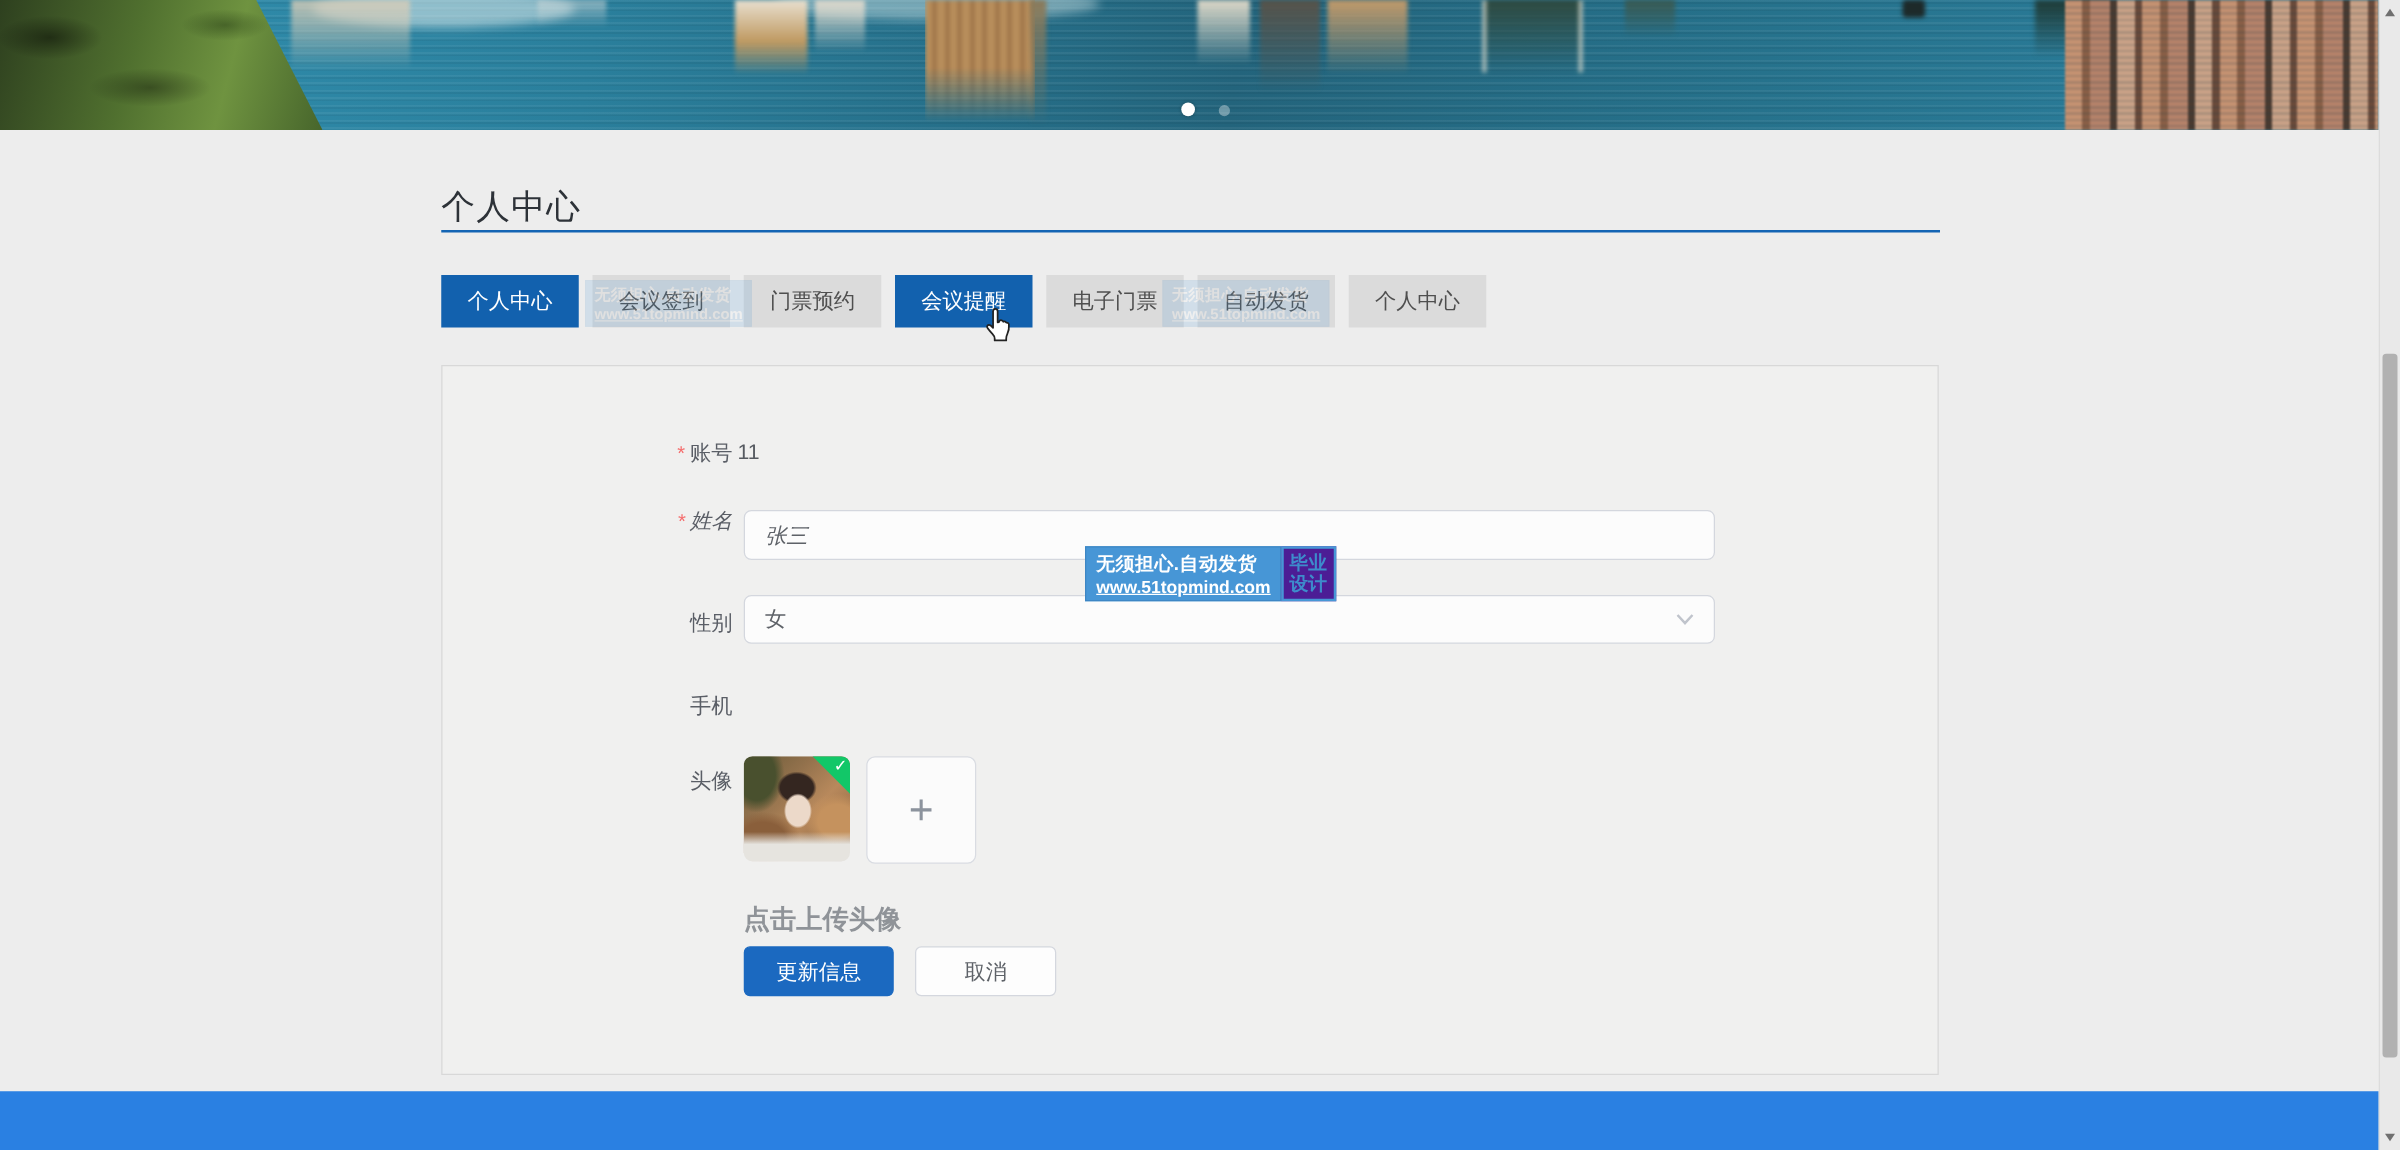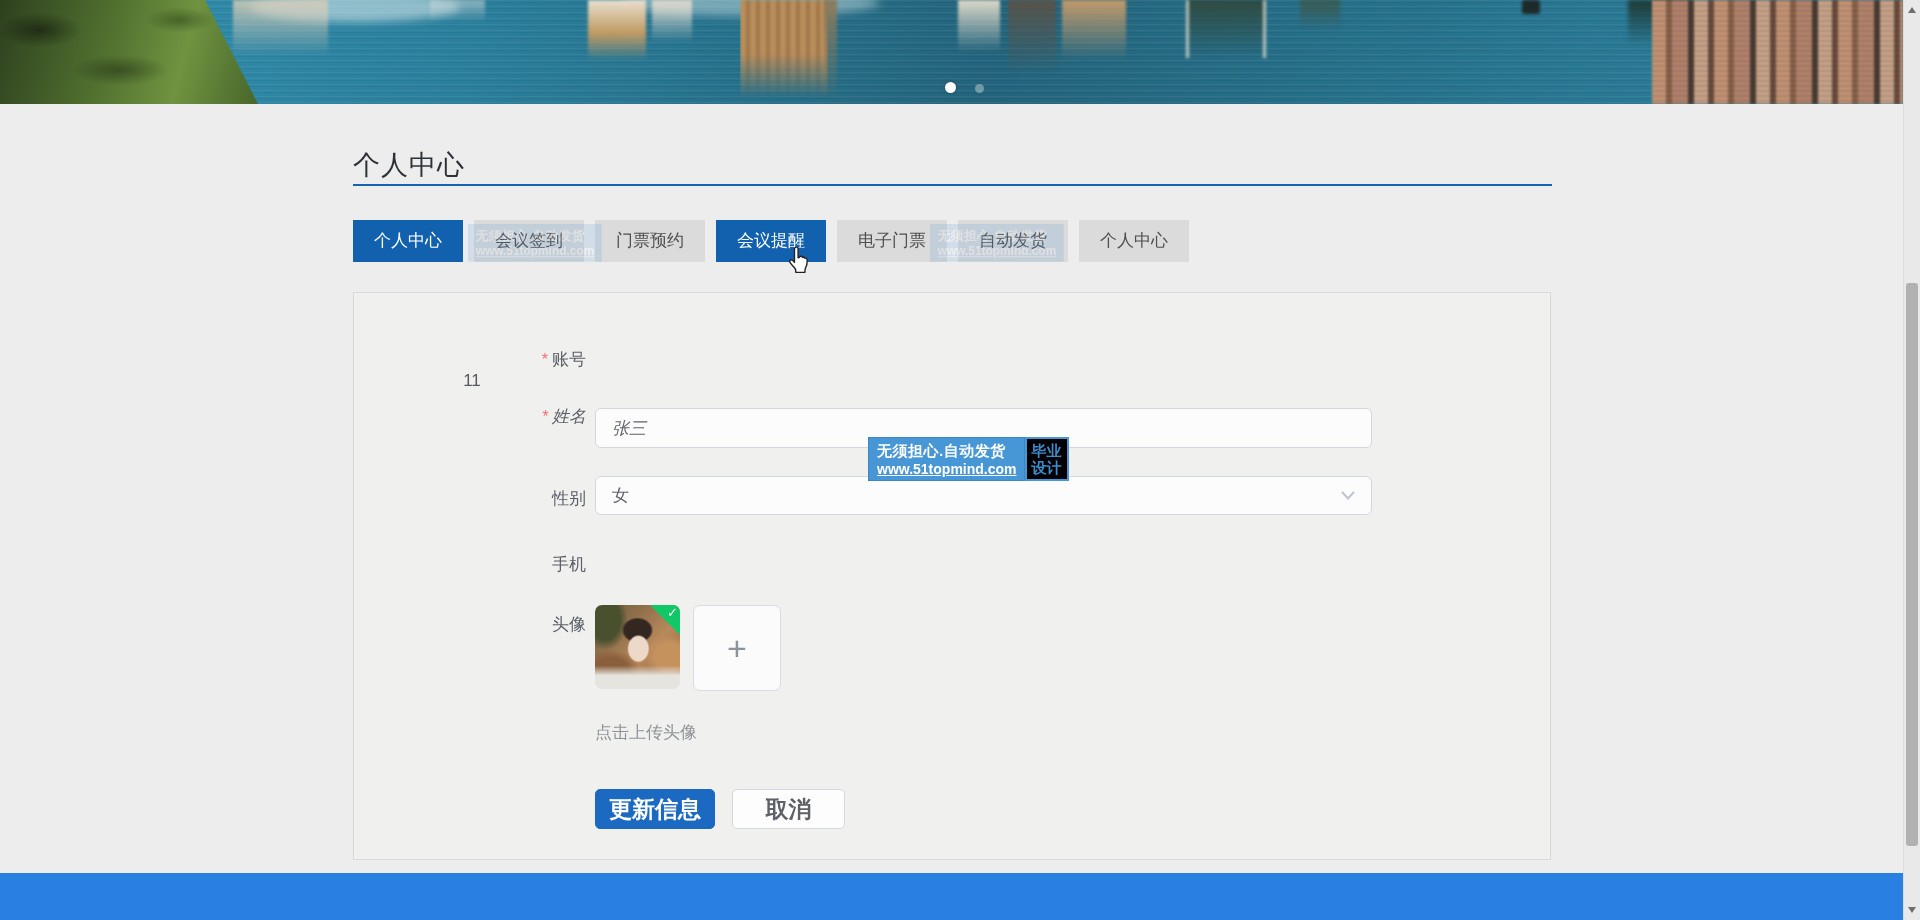--- a/index.html
+++ b/index.html
@@ -79,35 +79,35 @@
       radial-gradient(ellipse 34px 30px at 88% 62%, #c5925e 0 45%, rgba(197,146,94,0) 75%),
       radial-gradient(ellipse 40px 28px at 18% 78%, #8a5f3b 0 45%, rgba(138,95,59,0) 75%),
       linear-gradient(135deg,#6a5a38 0%,#92714c 32%,#b8895c 58%,#7e5a3a 100%);
     cursor:pointer; }
   .avatar-badge { position:absolute; right:0; top:0; width:0; height:0;
     border-left:30px solid transparent; border-top:30px solid #12c768; }
   .avatar-check { position:absolute; right:2px; top:0px; color:#fff; font-size:13px; font-weight:bold; }
   .upload-box { position:absolute; left:339px; top:312px; width:88px; height:86px; border-radius:7px;
     background:#fbfbfb; border:1px solid #d9dce2; display:flex; align-items:center; justify-content:center; cursor:pointer; }
   .plus-glyph { font-size:34px; font-weight:200; color:#8c939d; line-height:1; }
-  .upload-hint { position:absolute; left:241px; top:428px; font-size:17px; color:#8f9398; }
-
-  
-  .btn { position:absolute; top:496px; height:40px; border-radius:5px; font-size:23px;
-    display:flex; align-items:center; justify-content:center; cursor:pointer; font-family:inherit;font-weight:bold; }
+  .upload-hint { position:absolute; left:241px; top:428px; font-size:21px; color:#8f9398;font-weight:bold; }
+
+  
+  .btn { position:absolute; top:464px; height:40px; border-radius:5px; font-size:17px;
+    display:flex; align-items:center; justify-content:center; cursor:pointer; font-family:inherit; }
   .btn-primary { left:241px; width:120px; background:#1b69c0; color:#fff; border:1px solid #1b69c0; }
   .btn-plain { left:378px; width:113px; background:#fdfdfd; color:#5e6268; border:1px solid #d4d7de; }
 
   
   .watermark { position:absolute; left:868px; top:437px; display:flex; height:44px; z-index:20; }
   .wm-blue { background:#4796d6; border:1px solid #3d86c4; color:#fff; padding:2px 7px 2px 8px;
     display:flex; flex-direction:column; justify-content:center; }
   .wm-line1 { font-size:15px; font-weight:bold; letter-spacing:.5px; }
   .wm-line2 { font-size:14px; font-weight:bold; text-decoration:underline; }
-  .wm-tag { background:#000000; border:2px solid #4796d6; color:#3d8ccc; font-size:15px; font-weight:bold;
+  .wm-tag { background:#4c1d95; border:2px solid #4796d6; color:#3d8ccc; font-size:15px; font-weight:bold;
     line-height:1.15; padding:2px 5px; display:flex; flex-direction:column; justify-content:center; }
 
   
   .footer { position:absolute; left:0; top:873px; width:1903px; height:47px; background:#2a80e2; }
 
   
   .cursor { position:absolute; left:786px; top:245px; width:27px; height:30px; z-index:50; pointer-events:none; }
 </style>
 </head>
 <body>
@@ -163,21 +163,21 @@
   <div class="watermark" style="position:static;">
     <div class="wm-blue">
         <span class="wm-line1">无须担心.自动发货</span>
         <span class="wm-line2">www.51topmind.com</span>
       </div>
   </div>
 </div>
 
 <div class="panel">
 
-  <div class="frow" style="top:55px;height:28px;flex-direction:column;">
+  <div class="frow" style="top:55px;height:28px;">
     <div class="flabel"><span class="req-star">*</span><span>账号</span></div>
     <div class="fvalue-static">11</div>
   </div>
 
   <div class="row-label" style="top:112px;font-style:italic;"><span class="req-star">*</span><span>姓名</span></div>
   <input class="finput" style="top: 115px; font-style: italic;" value="张三">
 
   <div class="row-label" style="top:194px;">性别</div>
   <div class="fselect" style="top:183px;">
     <span>女</span>

